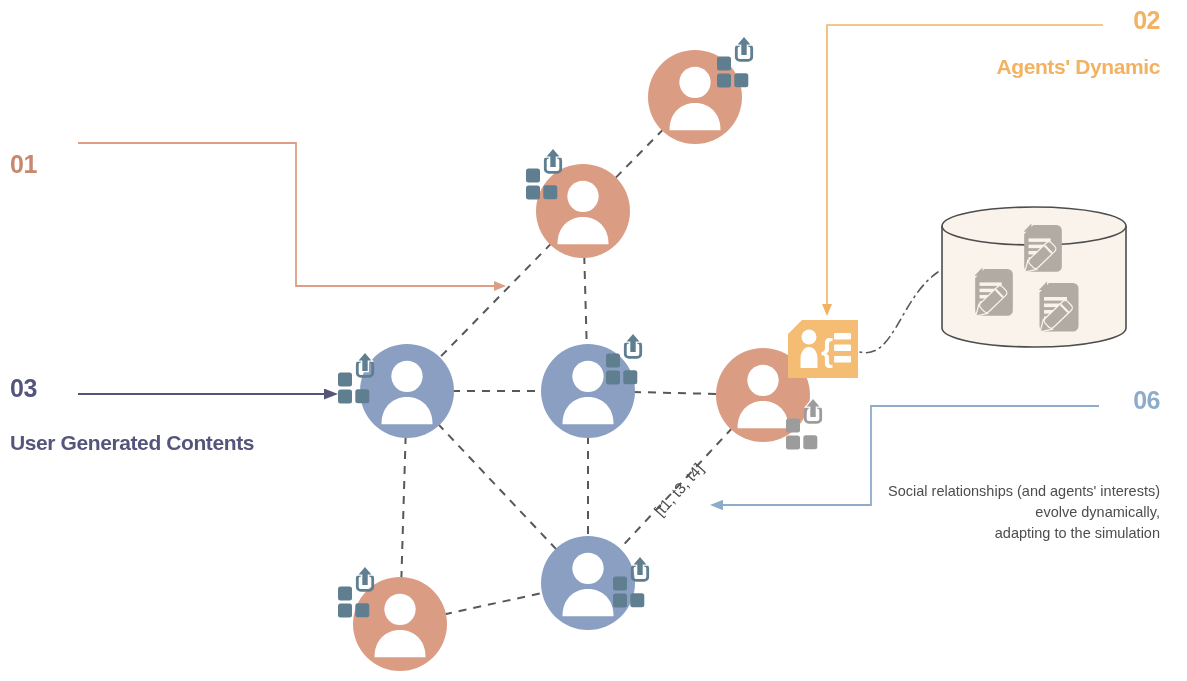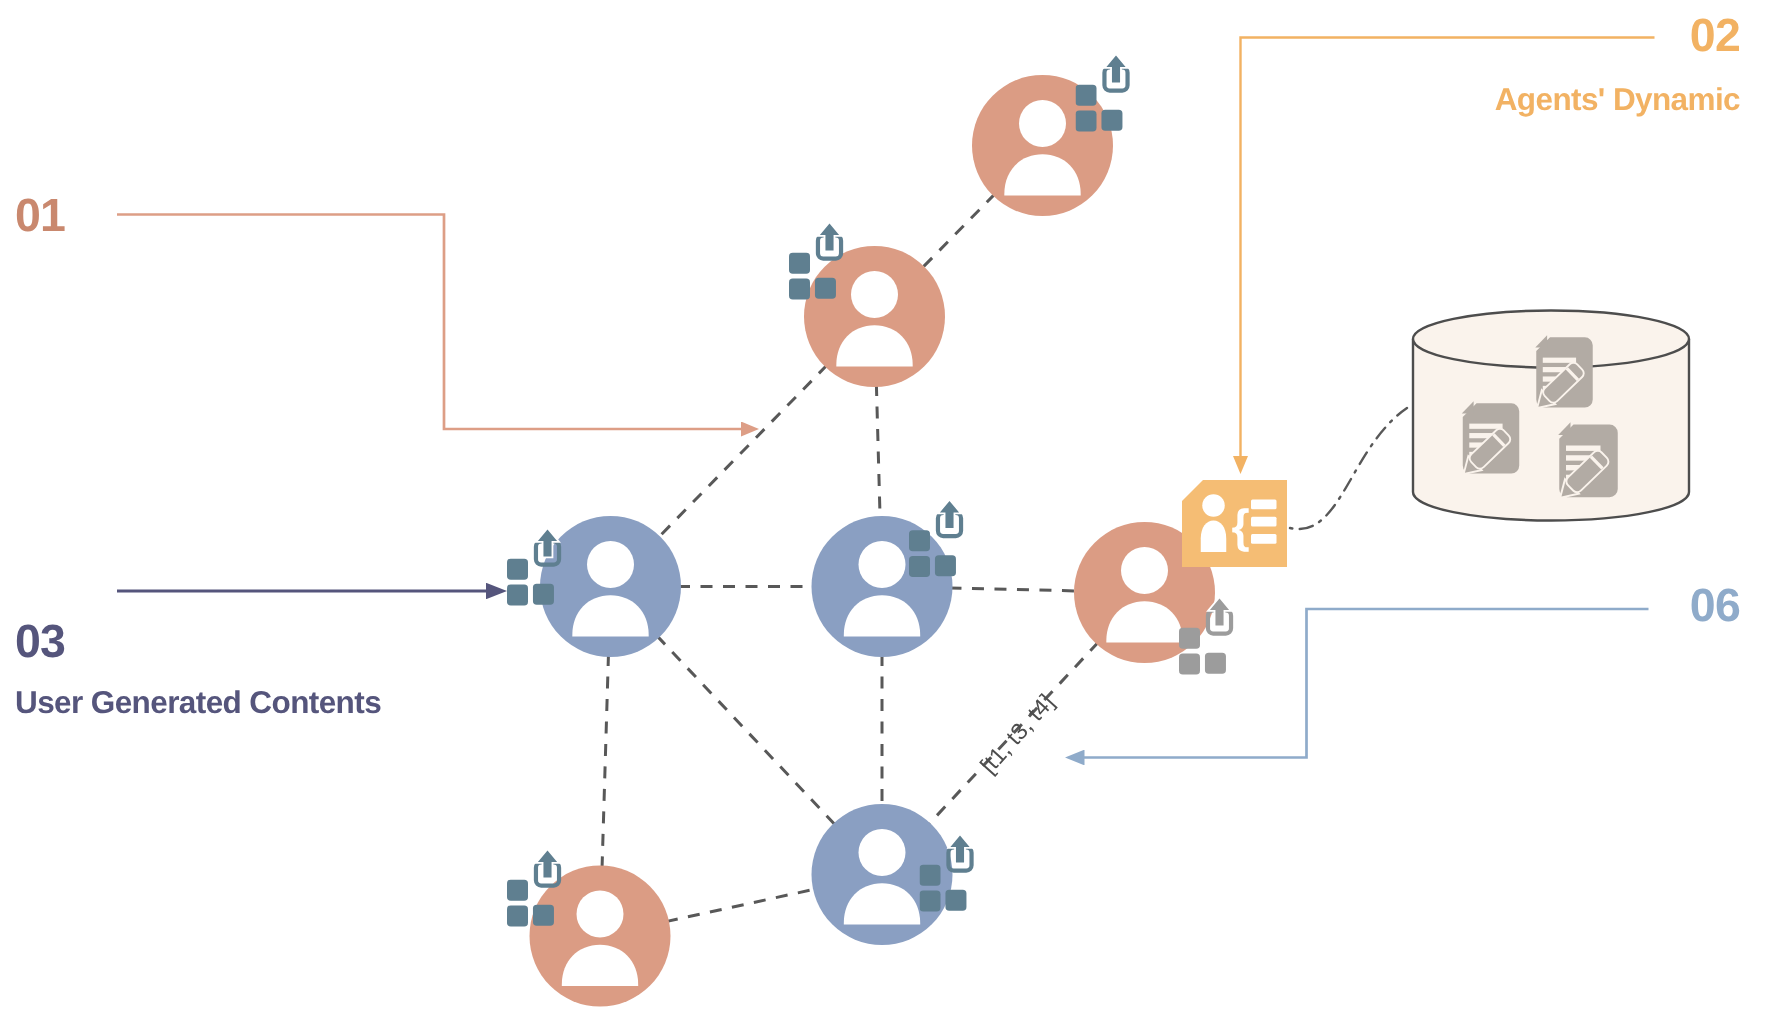--- a/index.html
+++ b/index.html
@@ -28,25 +28,25 @@
   .share.slate{color:var(--icon_slate,#5f7f90);}
   .share.gray{color:var(--icon_gray,#9c9c9c);}
 
   .card-svg{position:absolute;left:788px;top:320px;width:70px;height:58px;}
   .card-shape{fill:var(--card_fill,#f5bd74);}
   .db-svg{position:absolute;left:938px;top:204px;width:192px;height:146px;}
   .db-shape{fill:var(--db_fill,#faf3ec);stroke:var(--db_stroke,#4d4d4d);stroke-width:1.6;}
   .doc{color:var(--doc_gray,#b2aba4);}
 
   .sec{position:absolute;}
-  .num{font-size:31px;font-weight:bold;line-height:1;letter-spacing:-.5px;}
+  .num{font-size:25px;font-weight:bold;line-height:1;letter-spacing:-.5px;}
   .title{font-size:21px;font-weight:bold;line-height:1;letter-spacing:-.4px;}
   .desc{font-size:14.5px;color:var(--body_text,#4d4d4d);line-height:1.45;white-space:pre-line;}
-  .c-salmon{color:var(--salmon_text,#c9886e);} .c-amber{color:var(--amber,#f2b263);}
-  .c-navy{color:var(--navy,#55557c);margin-top:36px;} .c-steel{color:var(--steel,#8fabca);}
+  .c-salmon{color:var(--salmon_text,#c9886e);margin-top:24px;} .c-amber{color:var(--amber,#f2b263);}
+  .c-navy{color:var(--navy,#55557c);} .c-steel{color:var(--steel,#8fabca);}
   .right{text-align:right;}
 
   .edge-label{position:absolute;left:631px;top:481px;width:96px;text-align:center;
               font-size:15.5px;color:var(--body_text,#4d4d4d);
               transform:rotate(-48deg);transform-origin:50% 50%;}
 </style>
 </head>
 <body>
 
 <div class="canvas">
@@ -198,19 +198,22 @@
         <use href="#sym-doc" x="92" y="76" width="58" height="58"></use>
       </g>
   </svg>
 
   <div class="sec num c-salmon" style="left:10px;top:128px">01</div>
 
   <div class="sec num c-amber right" style="right:27px;top:8px">02</div>
   <div class="sec title c-amber right" style="right:27px;top:56px">Agents' Dynamic</div>
 
   <div class="sec num c-navy" style="left:10px;top:376px">03</div>
-  <div class="sec title c-navy" style="left:10px;top:422px">User Generated Contents</div>
+  <div class="sec title c-navy" style="left:10px;top:432px">User Generated Contents</div>
 
   <div class="sec num c-steel right" style="right:27px;top:388px">06</div>
+  <div class="sec desc right" style="right:27px;top:481px;width:305px">Social relationships (and agents' interests)
+evolve dynamically,
+adapting to the simulation</div>
 
   <div class="edge-label">[t1, t3, t4]</div>
 
 </div>
 
 </body></html>

